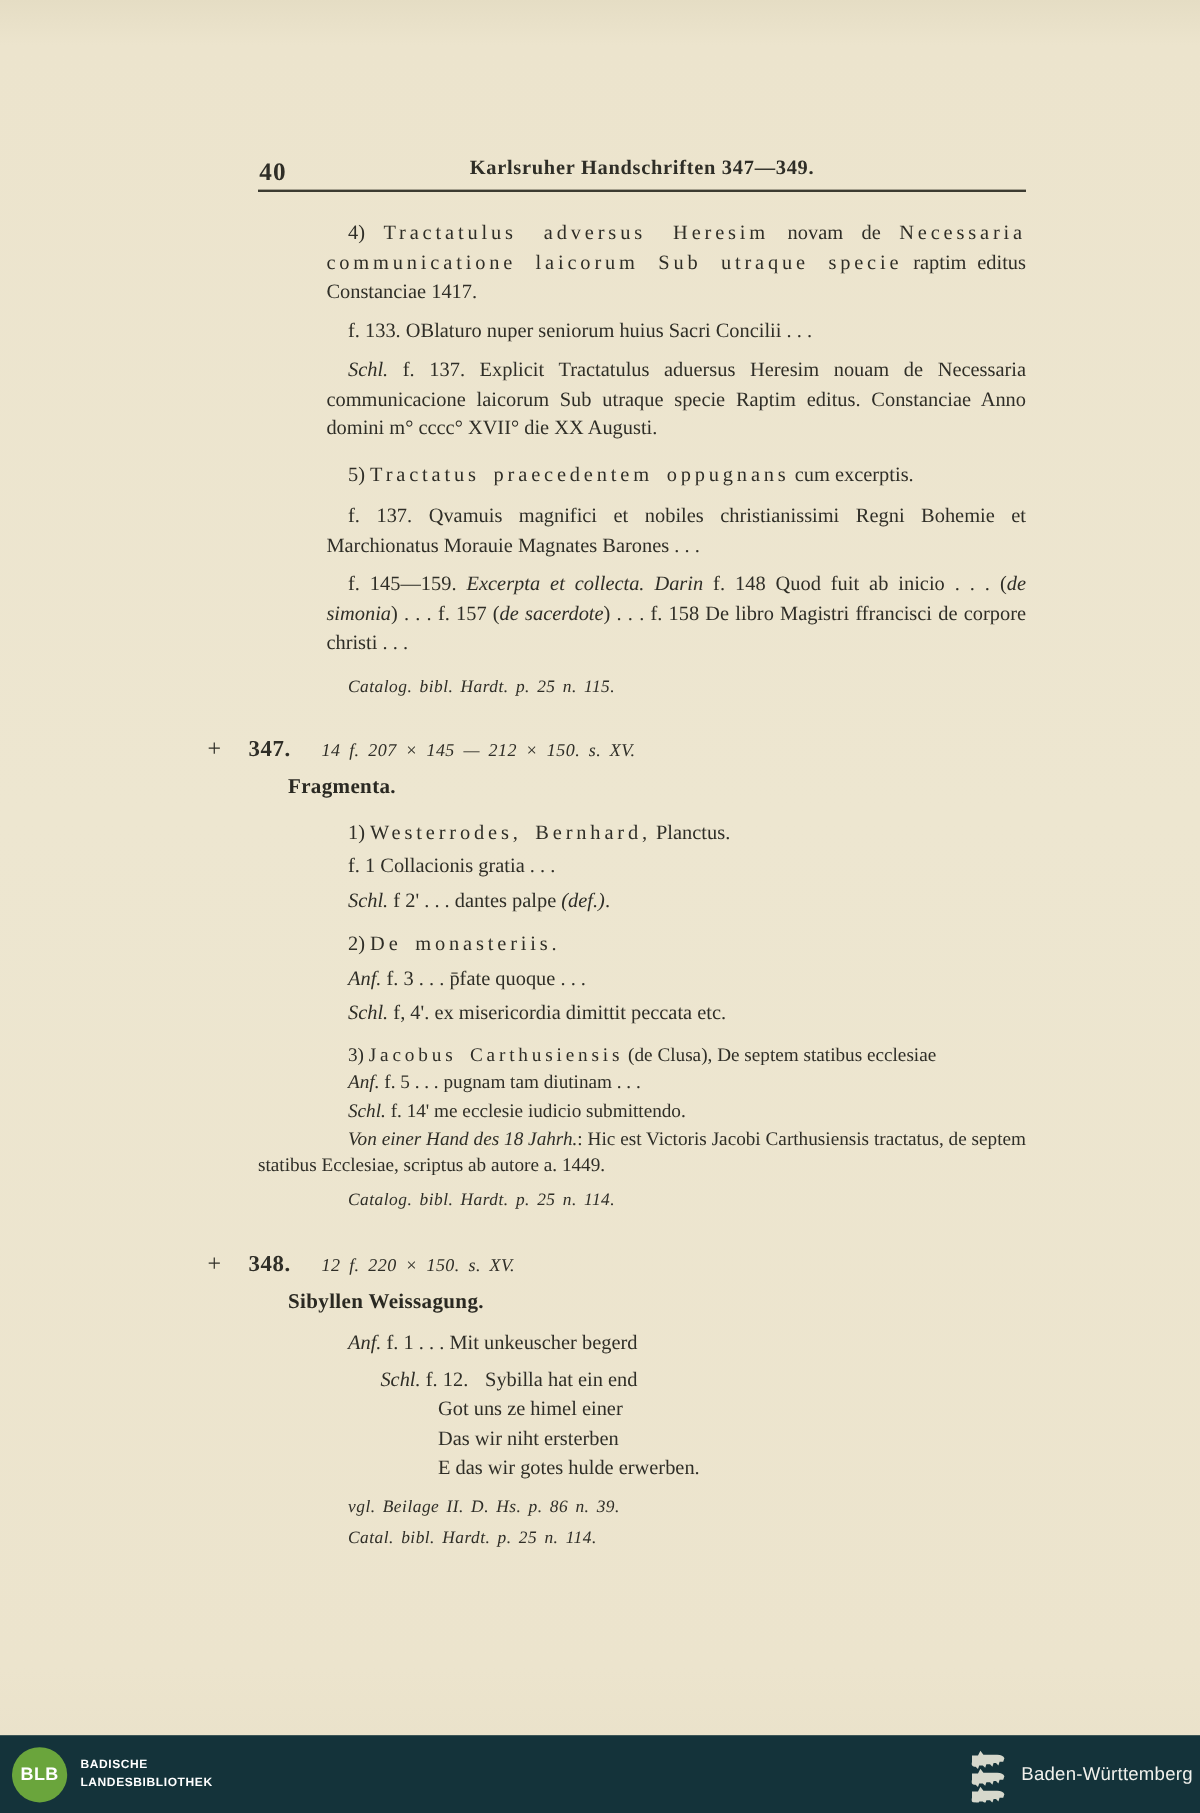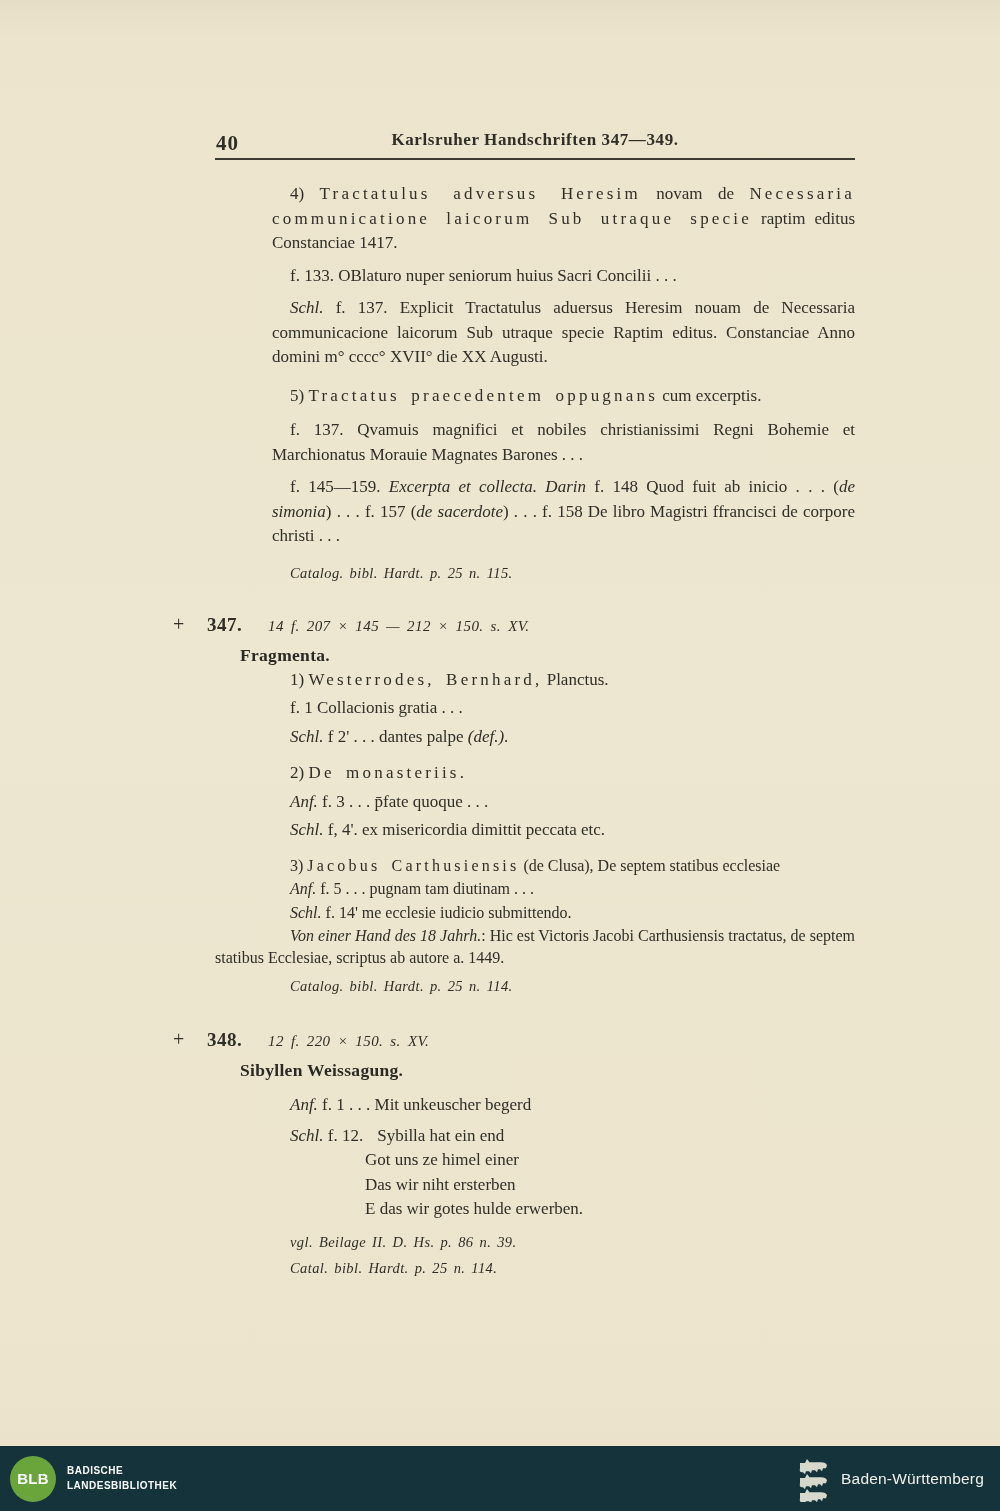--- a/index.html
+++ b/index.html
@@ -29,41 +29,41 @@
   .ind{text-indent:18px;}
   .ind2{margin-left:75px;}
   .just{text-align:justify;}
   .sperr{letter-spacing:3.2px;word-spacing:4px;}
   .it{font-style:italic;}
   .ref{font-style:italic;font-size:14.5px;margin-left:75px;letter-spacing:0.4px;word-spacing:2px;line-height:20px;}
   .tight{font-size:16px;line-height:21.5px;}
   .hand{text-indent:75px;text-align:justify;}
 
   .g2{margin-top:2px}.g4{margin-top:4px}.g6{margin-top:6px}.g8{margin-top:8px}
-  .g10{margin-top:10px}.g12{margin-top:12px}.g14{margin-top:14px}.g16{margin-top:2px}
+  .g10{margin-top:10px}.g12{margin-top:12px}.g14{margin-top:14px}.g16{margin-top:16px}
   .g22{margin-top:22px}.g30{margin-top:30px}.g32{margin-top:32px}
 
   .entry-head{display:flex;align-items:baseline;margin-left:-42px;}
   .plus{width:34px;font-size:20px;}
   .entry-num{font-weight:bold;font-size:19px;width:61px;letter-spacing:0.5px;}
   .collation{font-style:italic;font-size:15px;letter-spacing:0.4px;word-spacing:3px;}
   .entry-title{
     margin:9px 0 0 25px;font-family:Liberation Serif, serif;
     font-weight:bold;font-size:17.5px;letter-spacing:0.3px;color:#2a2922;
   }
 
-  .verse-head{margin-left:75px;}
+  .verse-head{margin-left:102px;}
   .verse-first{padding-left:14px;}
   .verse{margin-left:150px;}
 
   .footer-bar{
     position:absolute;left:0;right:0;bottom:0;height:65px;
     background:var(--bar-bg);
     display:flex;align-items:center;justify-content:space-between;
-    padding:0 14px 0 10px;box-sizing:border-box;
+    padding:0 4px 0 10px;box-sizing:border-box;
     font-family:"Liberation Sans", sans-serif;
   }
   .footer-left{display:flex;align-items:center;gap:11px;}
   .blb-circle{
     width:46px;height:46px;border-radius:50%;background:var(--logo-green);
     color:#ffffff;font-weight:bold;font-size:15px;
     display:flex;align-items:center;justify-content:center;letter-spacing:0.3px;flex:0 0 auto;
   }
   .lib-name{color:#ffffff;font-weight:bold;font-size:10px;line-height:1.45;letter-spacing:0.5px;}
   .footer-right{display:flex;align-items:center;gap:11px;padding-right:2px;}

